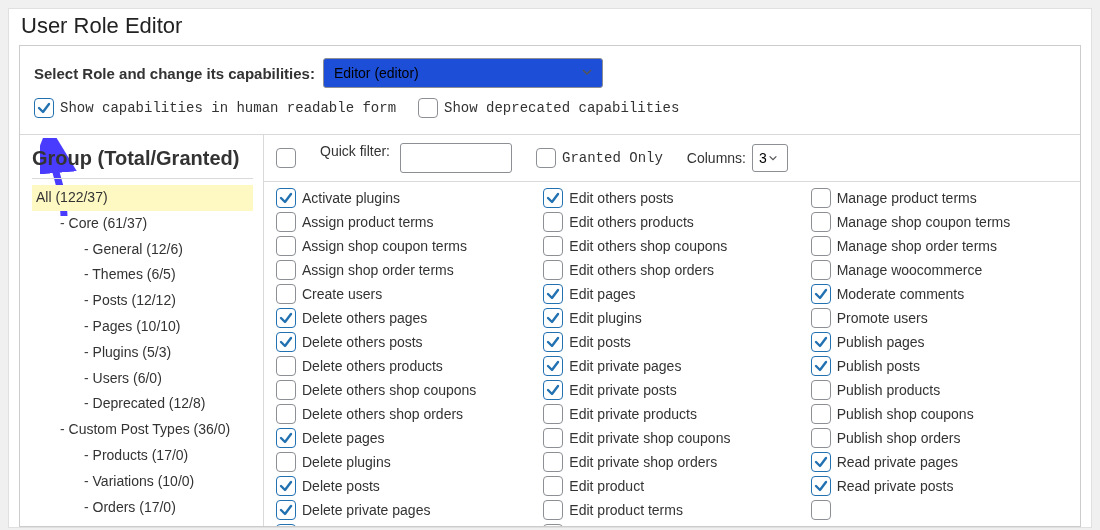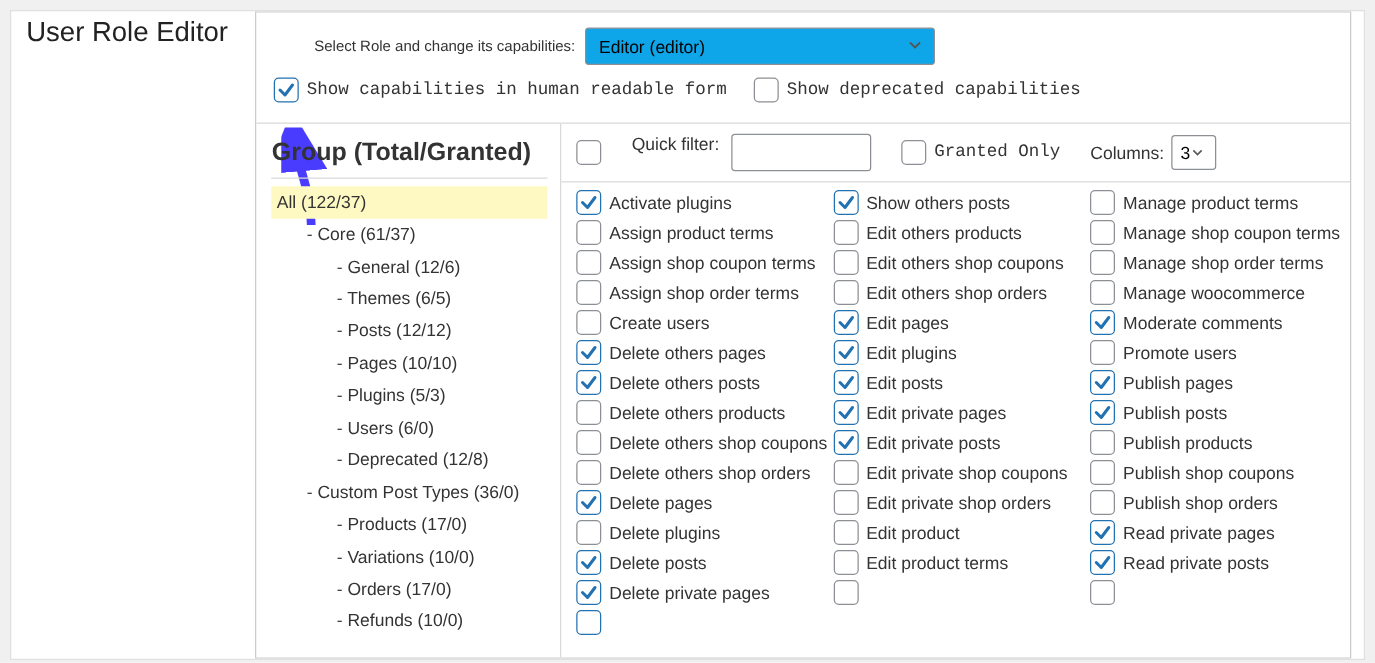--- a/index.html
+++ b/index.html
@@ -14,21 +14,21 @@
     overflow: hidden;
   }
   #wrap {
     background: #fff;
     margin: 8px 8px 0 8px;
     border: 1px solid #e0e0e0;
     height: 520px;
     box-sizing: border-box;
     overflow: hidden;
     display: flex;
-    flex-direction: row;
+    flex-direction: column;
   }
   .page-title-row {
     padding: 4px 12px 6px 12px;
   }
   .page-title {
     font-size: 22px;
     font-weight: 400;
     margin: 0;
     color: #222;
   }
@@ -44,32 +44,31 @@
   .top-pad {
     padding: 12px 14px 6px 14px;
   }
   .select-row {
     display: flex;
     align-items: center;
     gap: 8px;
     margin-bottom: 10px;
   }
   .select-row .label {
-    font-weight: 400;
-    font-size: 12px;
-    margin-left: 32px;
+    font-weight: 700;
+    font-size: 15px;
   }
   select.role-select {
     height: 30px;
     min-width: 280px;
     border: 1px solid #8c8f94;
     border-radius: 3px;
     padding: 0 28px 0 10px;
     font-size: 14px;
-    background: #0ea5e9;
+    background: #1d4ed8;
     appearance: none;
   }
   .select-wrap { position: relative; display:inline-block; }
   .select-wrap .chev {
     position: absolute; right: 10px; top: 50%; transform: translateY(-50%);
     pointer-events: none; color: #555;
   }
   .opts-row {
     display: flex;
     align-items: center;
@@ -385,21 +384,21 @@
                 <span class="chk checked"></span>
               </label>
             </div>
           <div class="cap-col" id="capcol2">
               <label class="cap-item">
                 <span class="chk checked">
                   <svg width="14" height="14" viewBox="0 0 14 14">
                     <path d="M2 7 L6 11 L12 3" fill="none" stroke="#2271b1" stroke-width="2.4" stroke-linecap="round" stroke-linejoin="round"></path>
                   </svg>
                 </span>
-                <span>Show others posts</span>
+                <span>Edit others posts</span>
               </label>
               <label class="cap-item">
                 <span class="chk"></span>
                 <span>Edit others products</span>
               </label>
               <label class="cap-item">
                 <span class="chk"></span>
                 <span>Edit others shop coupons</span>
               </label>
               <label class="cap-item">
@@ -438,20 +437,24 @@
                 </span>
                 <span>Edit private pages</span>
               </label>
               <label class="cap-item">
                 <span class="chk checked">
                   <svg width="14" height="14" viewBox="0 0 14 14">
                     <path d="M2 7 L6 11 L12 3" fill="none" stroke="#2271b1" stroke-width="2.4" stroke-linecap="round" stroke-linejoin="round"></path>
                   </svg>
                 </span>
                 <span>Edit private posts</span>
+              </label>
+              <label class="cap-item">
+                <span class="chk"></span>
+                <span>Edit private products</span>
               </label>
               <label class="cap-item">
                 <span class="chk"></span>
                 <span>Edit private shop coupons</span>
               </label>
               <label class="cap-item">
                 <span class="chk"></span>
                 <span>Edit private shop orders</span>
               </label>
               <label class="cap-item">

